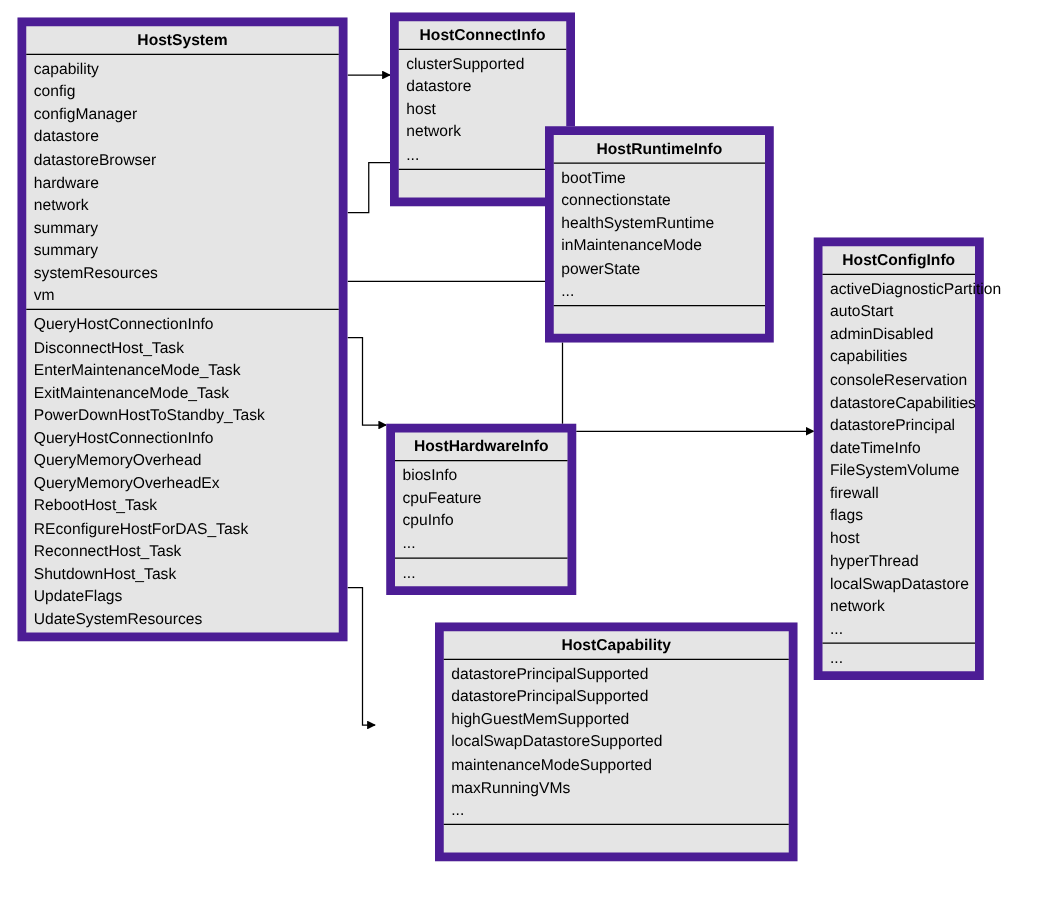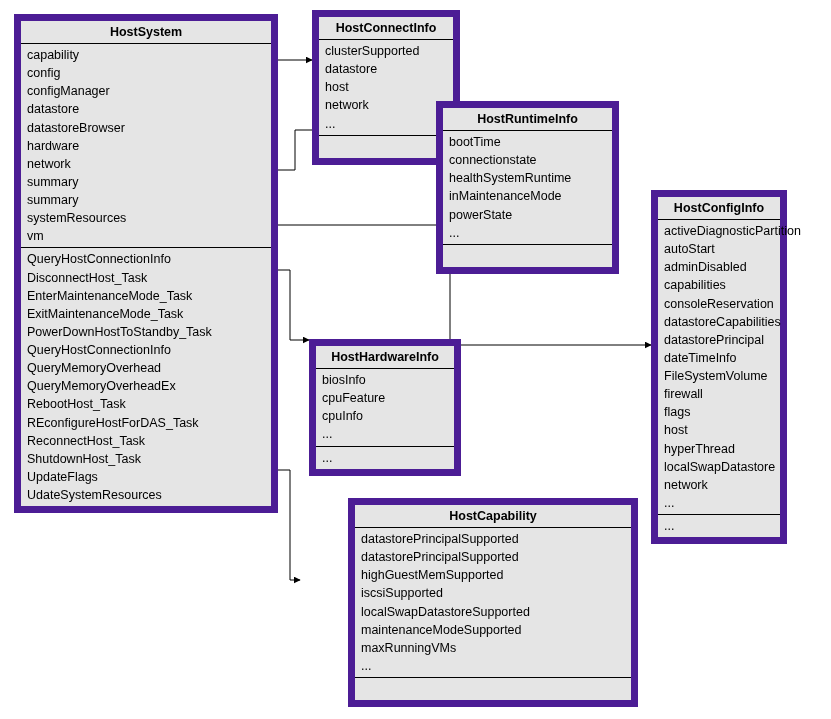--- a/index.html
+++ b/index.html
@@ -163,21 +163,20 @@
       <div class="uml-item">...</div>
     </div>
 </div>
 
 <div class="uml-class" style="left:300px; top:498px; width:290px;margin-left:48px;">
   <div class="uml-title">HostCapability</div>
   <div class="uml-section" id="hostCapability-attrs">
       <div class="uml-item">datastorePrincipalSupported</div>
       <div class="uml-item">datastorePrincipalSupported</div>
       <div class="uml-item">highGuestMemSupported</div>
-      <div class="uml-item">iscsiSupported</div>
       <div class="uml-item">localSwapDatastoreSupported</div>
       <div class="uml-item">maintenanceModeSupported</div>
       <div class="uml-item">maxRunningVMs</div>
       <div class="uml-item">...</div>
     </div>
   <div class="uml-section" id="hostCapability-ops">
       <div class="uml-item">&nbsp;</div>
     </div>
 </div>
 

